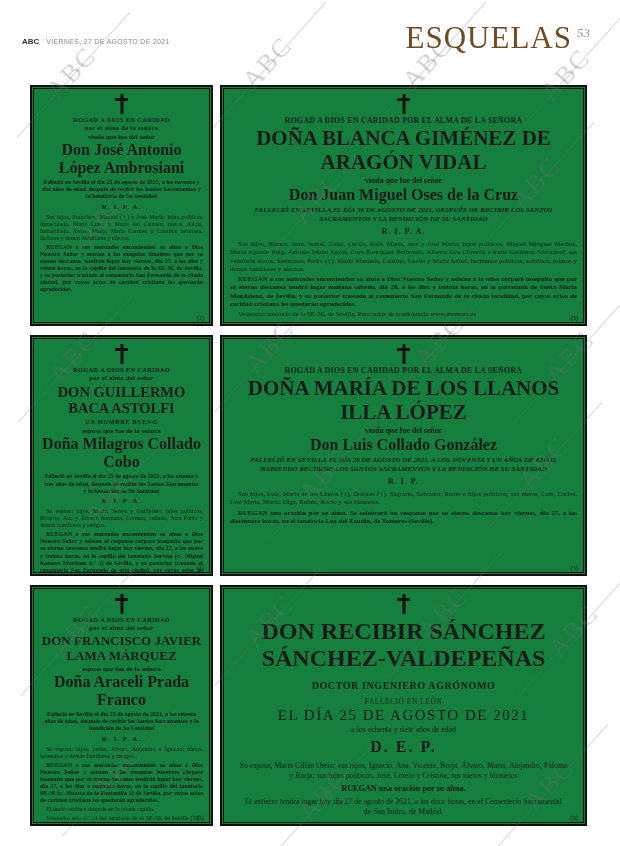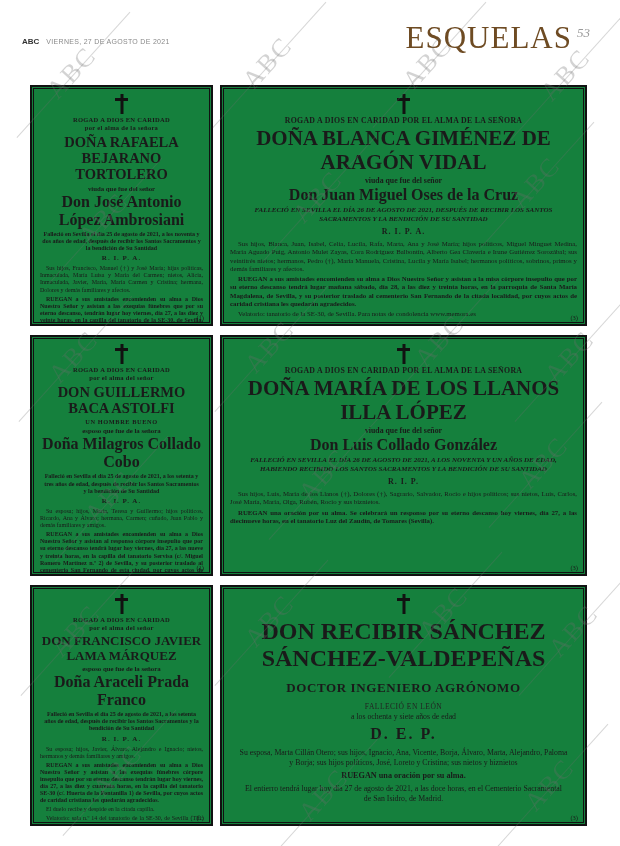--- a/index.html
+++ b/index.html
@@ -43,21 +43,21 @@
   .w .inv{font-size:7.8px;margin:2px 0;}
   .w .name{font-size:21px;line-height:1.13;margin:2px 0;}
   .w .rel{font-size:7.8px;}
   .w .spouse{font-size:16px;margin:1px 0 2px 0;}
   .w .death{font-size:7px;line-height:1.25;margin:2px 4px;font-style:italic;}
   .w .rip{font-size:8px;margin:3px 0 4px 0;}
   .w .bodytxt{font-size:6.8px;line-height:1.22;text-indent:8px;}
 
   
   .name-xl{font-weight:bold;font-size:24px;line-height:1.12;margin:4px auto 3px auto;max-width:310px;}
-  .prof{font-weight:bold;font-size:13px;letter-spacing:.6px;margin:8px 0 6px 0;}
+  .prof{font-weight:bold;font-size:10px;letter-spacing:.6px;margin:8px 0 6px 0;}
   .fall{font-size:7.5px;letter-spacing:.5px;color:#222;margin:4px 0 1px 0;}
   .dateline{font-size:15px;letter-spacing:1.5px;margin:1px 0;}
   .age{font-size:7.8px;margin:1px 0 4px 0;}
   .dep{font-weight:bold;font-size:16px;letter-spacing:2px;margin:3px 0 5px 0;}
   .fam-c{font-size:7.8px;line-height:1.3;text-align:center;margin:1px 8px 3px 8px;}
   .plea-c{font-weight:bold;font-size:8.2px;margin:3px 0 4px 0;}
   .burial{font-size:7.8px;line-height:1.3;margin:1px 14px;}
 
   
   .watermarks{position:absolute;inset:0;pointer-events:none;z-index:5;}
@@ -79,21 +79,20 @@
     <span class="page-num">53</span>
   </div>
 
   <div class="grid">
 
     <div class="esquela">
       <div class="inner">
         <div class="cross"></div>
         <div class="inv">ROGAD A DIOS EN CARIDAD</div>
         <div class="inv">por el alma de la señora</div>
-        <div class="name">DOÑA RAFAELA BEJARANO TORTOLERO</div>
         <div class="rel">viuda que fue del señor</div>
         <div class="spouse">Don José Antonio López Ambrosiani</div>
         <div class="death">Falleció en Sevilla el día 25 de agosto de 2021, a los noventa y dos años de edad, después de recibir los Santos Sacramentos y la bendición de Su Santidad</div>
         <div class="rip">R. I. P. A.</div>
         <div class="bodytxt">Sus hijos, Francisco, Manuel (†) y José María; hijas políticas, Inmaculada, María Luisa y María del Carmen; nietos, Alicia, Inmaculada, Javier, María, María Carmen y Cristina; hermana, Dolores y demás familiares y afectos.</div>
         <div class="bodytxt plea">RUEGAN a sus amistades encomienden su alma a Dios Nuestro Señor y asistan a las exequias fúnebres que por su eterno descanso, tendrán lugar hoy viernes, día 27, a las diez y veinte horas, en la capilla del tanatorio de la SE-30, de Sevilla, y su posterior traslado al cementerio San Fernando de la citada ciudad, por cuyos actos de caridad cristiana les quedarán agradecidos.</div>
 
         <div class="ref">(1)</div>
       </div>
     </div>
@@ -164,20 +163,21 @@
         <div class="ref">(1)</div>
       </div>
     </div>
 
     <div class="esquela w">
       <div class="inner">
         <div class="cross"></div>
         <div class="name-xl">DON RECIBIR SÁNCHEZ SÁNCHEZ-VALDEPEÑAS</div>
         <div class="prof">DOCTOR INGENIERO AGRÓNOMO</div>
         <div class="fall">FALLECIÓ EN LEÓN</div>
+        <div class="dateline">EL DÍA 25 DE AGOSTO DE 2021</div>
         <div class="age">a los ochenta y siete años de edad</div>
         <div class="dep">D. E. P.</div>
         <div class="fam-c">Su esposa, Marta Cillán Otero; sus hijos, Ignacio, Ana, Vicente, Borja, Álvaro, Marta, Alejandro, Paloma y Borja; sus hijos políticos, José, Loreto y Cristina; sus nietos y biznietos</div>
         <div class="plea-c">RUEGAN una oración por su alma.</div>
         <div class="burial">El entierro tendrá lugar hoy día 27 de agosto de 2021, a las doce horas, en el Cementerio Sacramental de San Isidro, de Madrid.</div>
         <div class="ref">(3)</div>
       </div>
     </div>
 
   </div>

